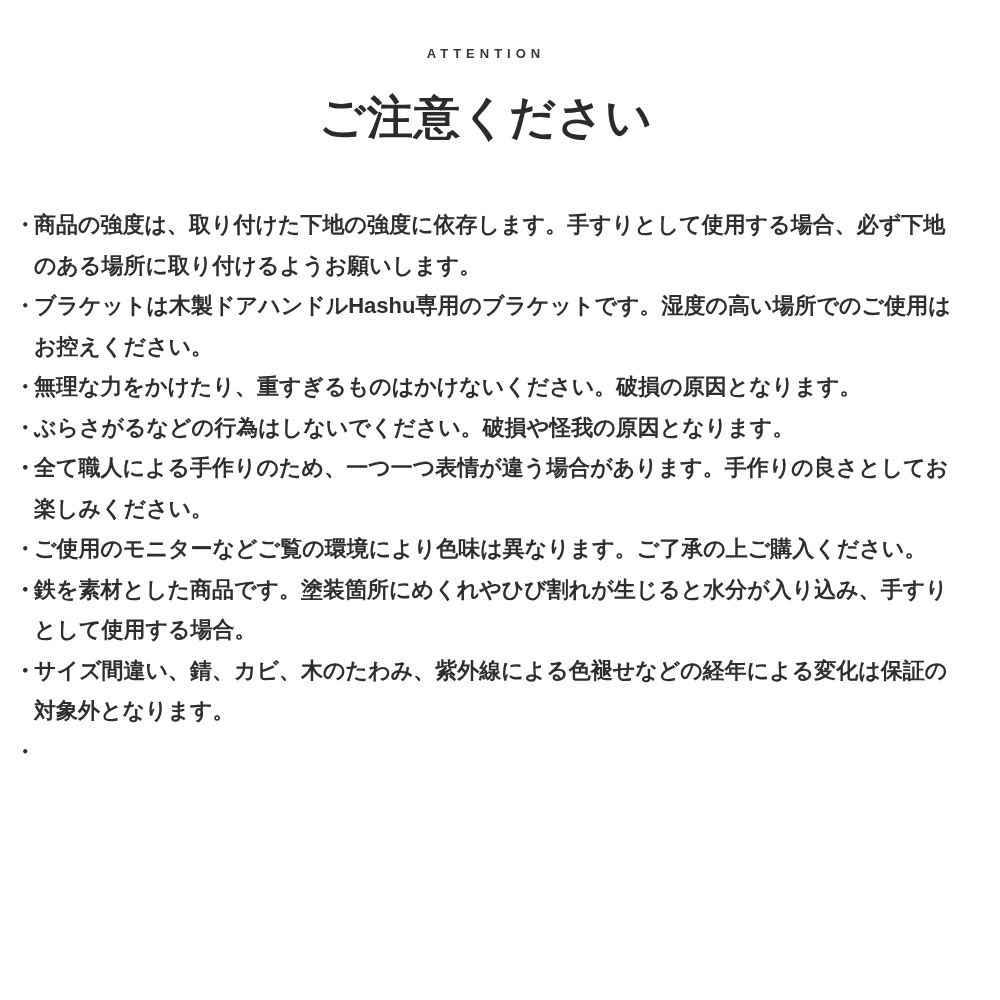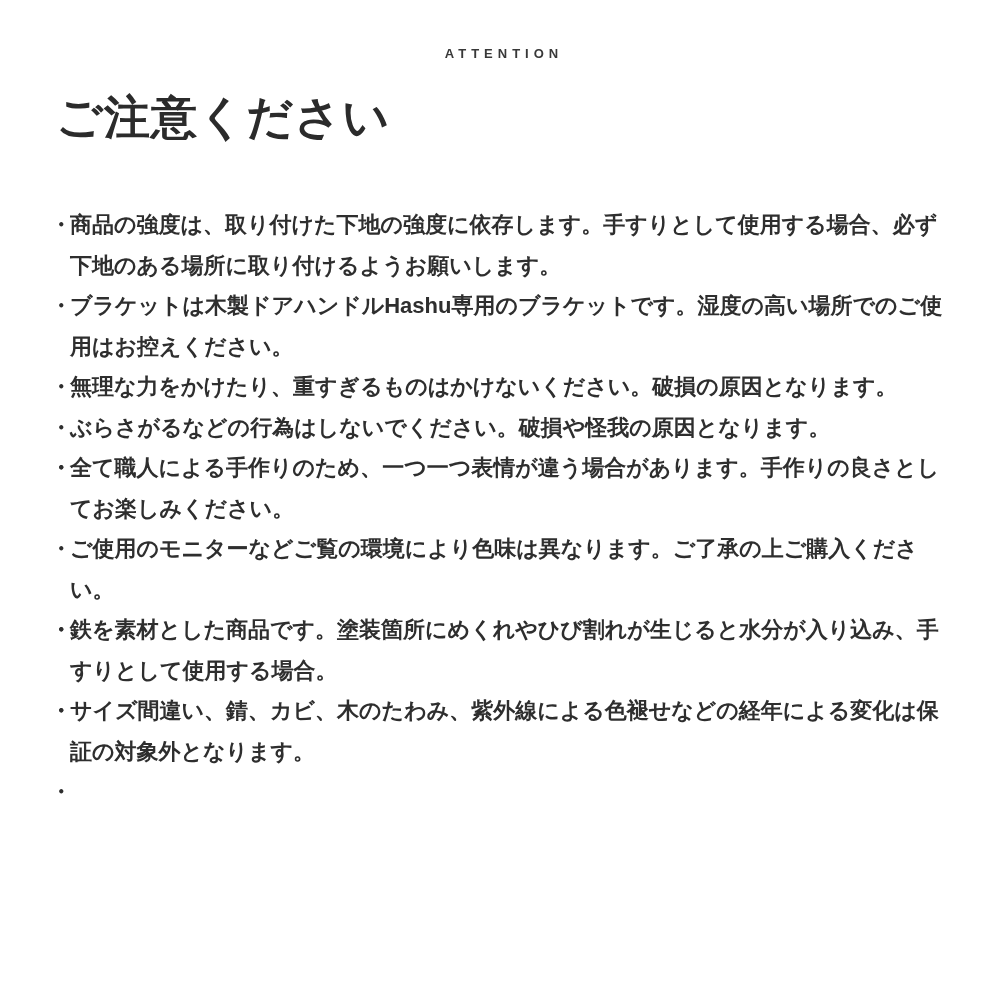--- a/index.html
+++ b/index.html
@@ -11,31 +11,31 @@
     width: 1000px;
     height: 1000px;
     font-family: "Liberation Sans", "DejaVu Sans", sans-serif;
     color: #2e2e2e;
     overflow: hidden;
   }
   .page {
     box-sizing: border-box;
     width: 1000px;
     height: 1000px;
-    padding: 46px 48px 0 56px;
+    padding: 46px 48px 0 20px;
   }
   .eyebrow {
     text-align: center;
     font-size: 13px;
     font-weight: 700;
     letter-spacing: 5px;
     color: #383838;
   }
   .title {
-    text-align: left;
+    text-align: center;
     font-size: 46px;
     font-weight: 700;
     letter-spacing: 1px;
     margin: 26px 0 0 0;
     color: #2b2b2b;
   }
   .notices {
     list-style: none;
     margin: 56px 0 0 0;
     padding: 0;

